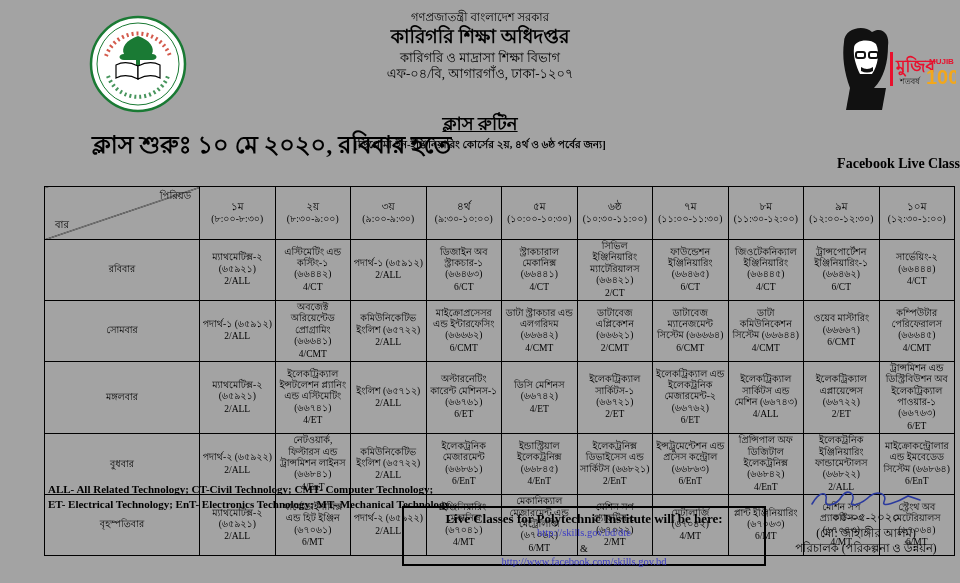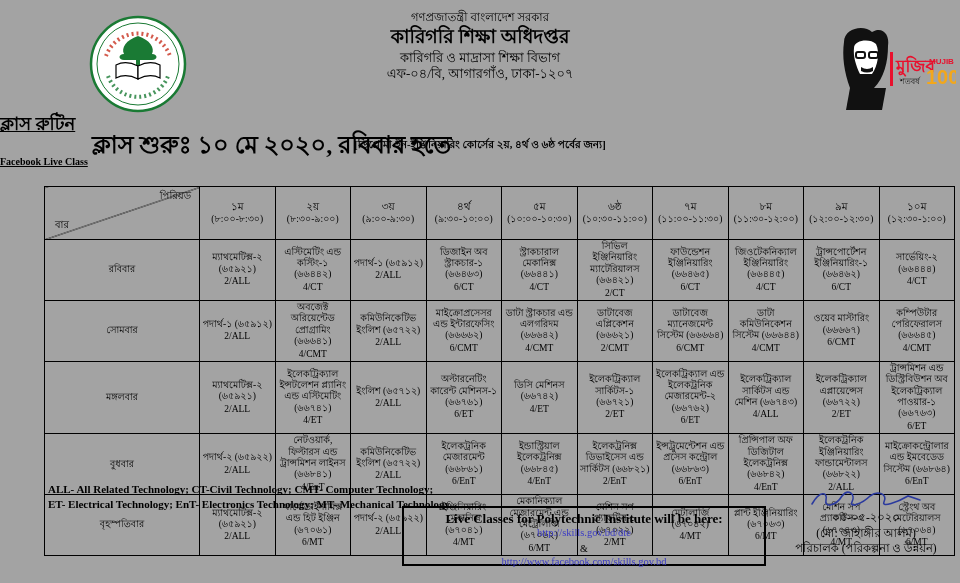--- a/index.html
+++ b/index.html
@@ -10,26 +10,26 @@
   .gov-header{position:absolute;top:10px;left:0;width:100%;text-align:center;line-height:1.25;}
   .gov-l1{font-size:11.5px;}
   .gov-l2{font-size:19px;font-weight:bold;margin:1px 0;}
   .gov-l3,.gov-l4,.gov-l5{font-size:13px;}
 
   .left-seal{position:absolute;top:14px;left:88px;width:100px;height:100px;}
   .mujib-logo{position:absolute;top:22px;left:830px;width:126px;height:88px;}
 
   
   .start-note{position:absolute;top:126px;left:92px;font-size:24px;font-weight:bold;}
-  .main-title{position:absolute;top:110px;left:0;width:100%;
+  .main-title{position:absolute;top:110px;left:0;width:100%;text-align:center;
               font-size:18px;font-weight:bold;text-decoration:underline;}
   .sub-title{position:absolute;top:137px;left:0;width:100%;text-align:center;
              font-size:10.5px;font-weight:bold;}
-  .fb-live{position:absolute;top:156px;left:0;width:100%;text-align:left;
-           font-size:10px;font-weight:bold;text-decoration:underline;}
+  .fb-live{position:absolute;top:156px;left:0;width:100%;text-align:right;
+           font-size:14px;font-weight:bold;}
 
   
   .routine{position:absolute;top:186px;left:44px;width:911px;border-collapse:collapse;table-layout:fixed;}
   .routine th,.routine td{border:1px solid #000;text-align:center;vertical-align:middle;
       padding:1px 2px;font-size:9.5px;line-height:1.2;overflow:hidden;}
   .routine thead th{height:50px;font-weight:normal;}
   .routine tbody tr{height:48px;}
   .col-day{width:150px;}
   .day-cell{font-size:11.5px;}
   .p-ord{font-size:10.5px;}

